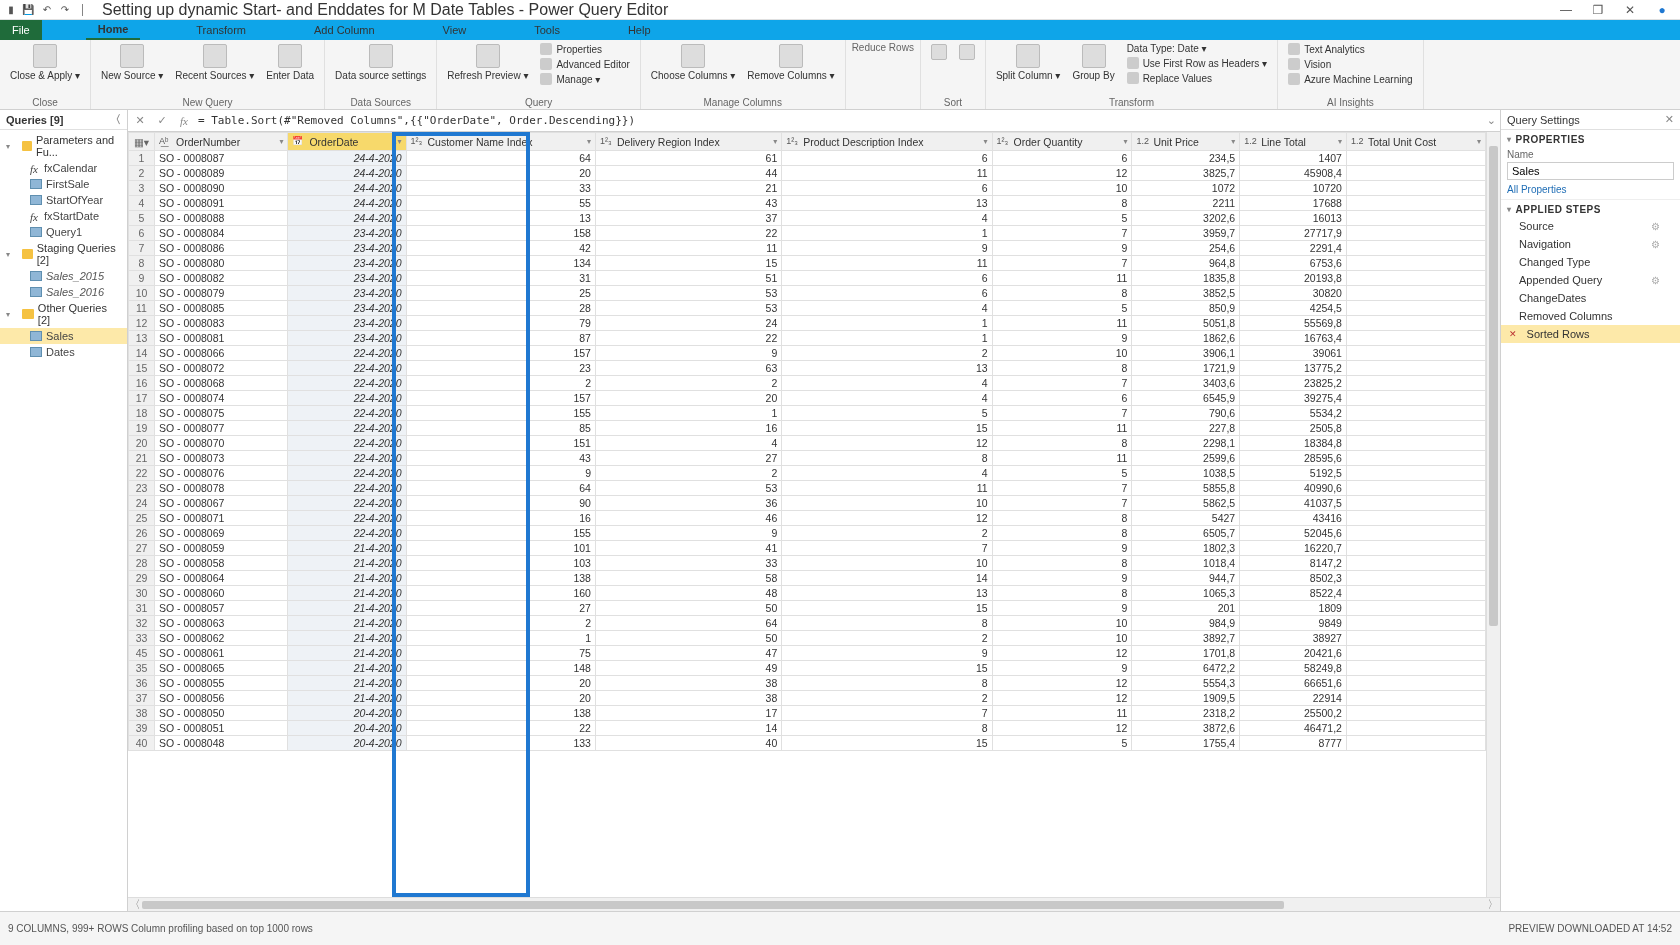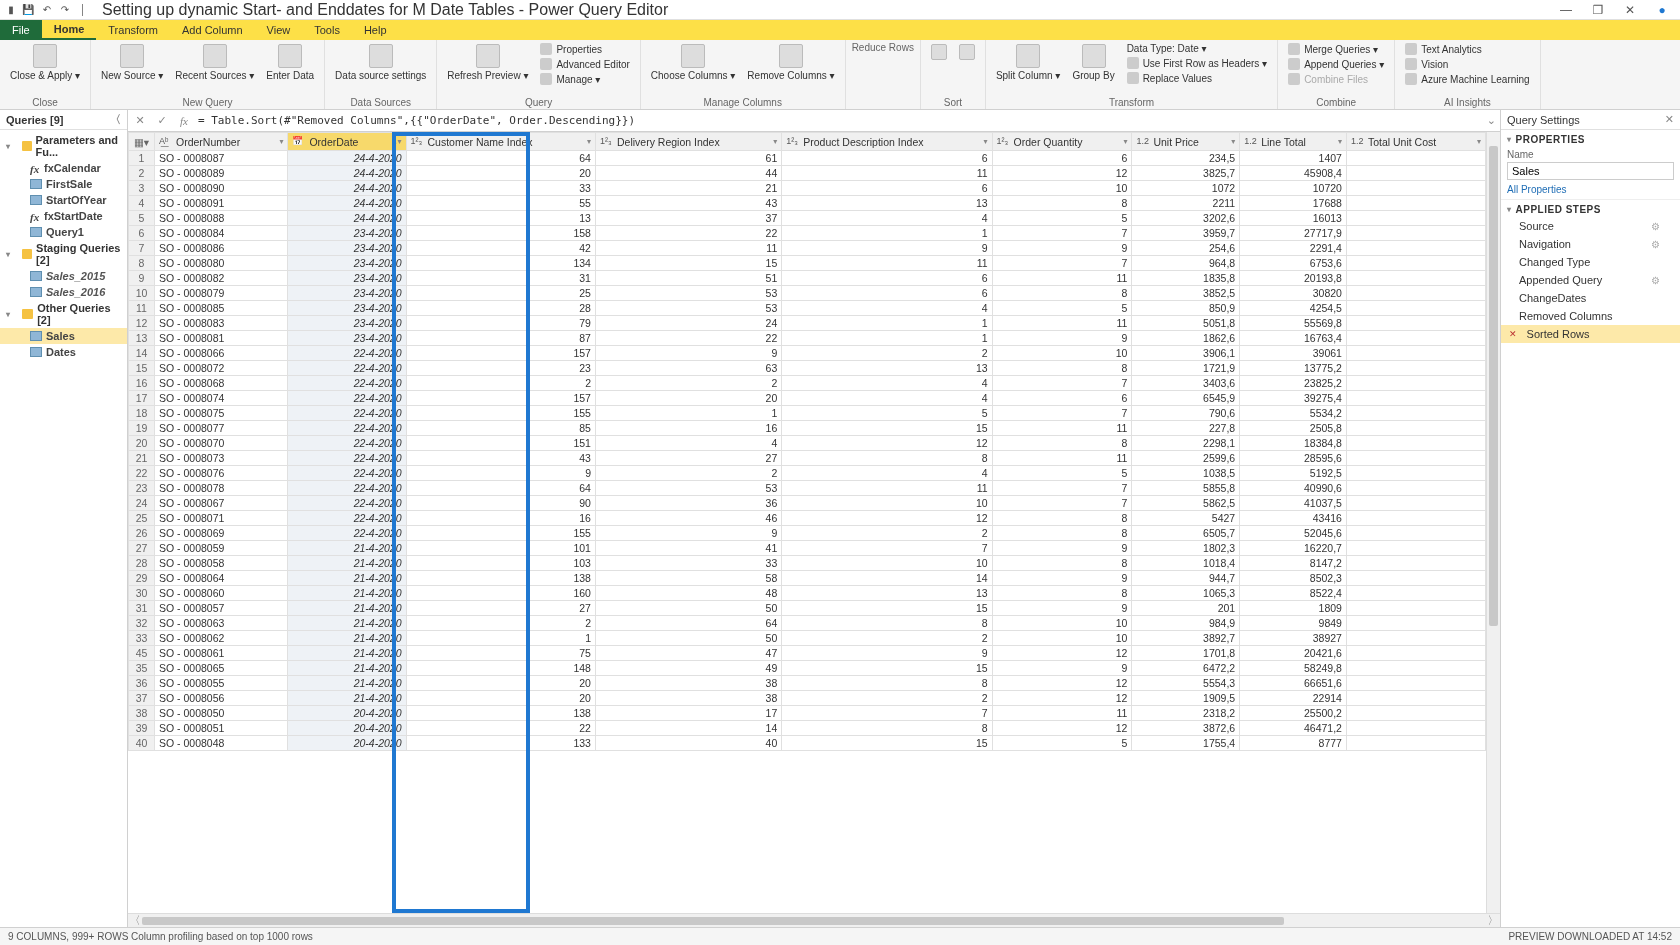--- a/index.html
+++ b/index.html
@@ -8,21 +8,21 @@
 
   
   .title-bar { height: 20px; background: #fff; display: flex; align-items: center; padding: 0 4px; border-bottom: 1px solid #e0e0e0; }
   .title-bar .qat { display: flex; gap: 4px; align-items: center; }
   .title-bar .qat .ti { width: 14px; height: 14px; display: flex; align-items: center; justify-content: center; font-size: 10px; color: #555; }
   .title-bar .title { margin-left: 12px; font-size: 16px; color: #333; }
   .title-bar .win-ctrls { margin-left: auto; display: flex; gap: 4px; }
   .title-bar .win-ctrls .wc { width: 28px; height: 18px; display: flex; align-items: center; justify-content: center; font-size: 12px; color: #555; }
 
   
-  .menu-tabs { height: 20px; background: #fde047; display: flex; align-items: stretch; }
+  .menu-tabs { height: 20px; background: #0ea5e9; display: flex; align-items: stretch; gap: 44px; }
   .menu-tabs .tab { padding: 0 12px; display: flex; align-items: center; font-size: 11px; color: #333; cursor: pointer; }
   .menu-tabs .tab.file { background: #1f6b3a; color: #fff; }
   .menu-tabs .tab.active { border-bottom: 2px solid #1f6b3a; font-weight: 600; }
 
   
   .ribbon { height: 70px; background: #f5f5f5; border-bottom: 1px solid #d0d0d0; display: flex; }
   .rgroup { border-right: 1px solid #e0e0e0; padding: 2px 6px 0 6px; display: flex; flex-direction: column; }
   .rgroup .items { flex: 1; display: flex; gap: 4px; align-items: flex-start; }
   .rgroup .grplabel { text-align: center; font-size: 10px; color: #666; padding-bottom: 1px; }
   .rbtn { display: flex; flex-direction: column; align-items: center; justify-content: center; padding: 2px 4px; min-width: 40px; cursor: pointer; }
@@ -32,21 +32,21 @@
   .rlist .ritem { display: flex; align-items: center; gap: 4px; padding: 1px 4px; font-size: 10px; color: #333; cursor: pointer; }
   .rlist .ritem .sic { width: 12px; height: 12px; background: #ccc; border-radius: 2px; }
 
   
   .main { flex: 1; display: flex; min-height: 0; }
 
   
   .queries { width: 128px; border-right: 1px solid #d0d0d0; background: #fff; display: flex; flex-direction: column; }
   .queries .hdr { height: 20px; display: flex; align-items: center; padding: 0 6px; font-size: 11px; font-weight: 600; border-bottom: 1px solid #e0e0e0; }
   .queries .hdr .collapse { margin-left: auto; color: #888; }
-  .qtree { flex: 1; overflow: auto; padding: 2px 0; font-weight: bold; }
+  .qtree { flex: 1; overflow: auto; padding: 2px 0; }
   .qgroup { padding: 2px 6px 2px 14px; font-size: 11px; color: #333; display: flex; align-items: center; gap: 4px; }
   .qgroup::before { content: "▸"; color: #888; font-size: 8px; position: relative; left: -8px; }
   .qgroup.open::before { content: "▾"; }
   .qitem { padding: 2px 6px 2px 30px; font-size: 11px; color: #444; display: flex; align-items: center; gap: 4px; cursor: pointer; }
   .qitem.fx { font-style: italic; color: #555; }
   .qitem.sel { background: #fde9a9; }
   .qic { width: 12px; height: 10px; background: #8fb6d6; border: 1px solid #5f8fb0; }
   .fic { width: 10px; height: 10px; font-style: italic; font-family: serif; }
   .folder-ic { width: 12px; height: 10px; background: #f5c242; border-radius: 1px; }
 
@@ -84,21 +84,21 @@
   .settings .seclabel { font-size: 10px; color: #666; margin-top: 4px; }
   .settings input { width: 100%; border: 1px solid #ccc; padding: 2px 4px; font-size: 11px; margin-top: 2px; }
   .settings .link { color: #1f6db5; font-size: 10px; margin-top: 4px; cursor: pointer; }
   .steps { flex: 1; overflow: auto; }
   .step { padding: 3px 20px 3px 18px; font-size: 11px; color: #333; display: flex; align-items: center; cursor: pointer; }
   .step .gear { margin-left: auto; color: #aaa; font-size: 10px; }
   .step.sel { background: #fde9a9; }
   .step.sel::before { content: "✕"; color: #b33; position: relative; left: -10px; font-size: 9px; }
 
   
-  .status { height: 18px; background: #f5f5f5; border-top: 1px solid #d0d0d0; display: flex; align-items: center; padding: 0 8px; font-size: 10px; color: #555; }
+  .status { height: 34px; background: #f5f5f5; border-top: 1px solid #d0d0d0; display: flex; align-items: center; padding: 0 8px; font-size: 10px; color: #555; }
   .status .right { margin-left: auto; }
 
   .hscroll { height: 14px; background: #f0f0f0; border-top: 1px solid #ddd; display: flex; align-items: center; }
   .hscroll .arr { width: 14px; text-align: center; color: #888; }
   .hscroll .track { flex: 1; height: 10px; background: #f0f0f0; position: relative; }
   .hscroll .hthumb { position: absolute; left: 0; width: 85%; top: 1px; bottom: 1px; background: #c8c8c8; border-radius: 2px; }
 </style>
 </head>
 <body>
 
@@ -245,39 +245,20 @@
               <span class="sic"></span>
               <span>Use First Row as Headers ▾</span>
             </div>
           <div class="ritem">
               <span class="sic"></span>
               <span>Replace Values</span>
             </div>
         </div>
       </div>
       <div class="grplabel">Transform</div>
-    </div>
-    <div class="rgroup">
-      <div class="items">
-        <div class="rlist">
-          <div class="ritem">
-              <span class="sic"></span>
-              <span>Merge Queries ▾</span>
-            </div>
-          <div class="ritem">
-              <span class="sic"></span>
-              <span>Append Queries ▾</span>
-            </div>
-          <div class="ritem" style="color:#aaa">
-              <span class="sic"></span>
-              <span>Combine Files</span>
-            </div>
-        </div>
-      </div>
-      <div class="grplabel">Combine</div>
     </div>
     <div class="rgroup">
       <div class="items">
         <div class="rlist">
           <div class="ritem">
               <span class="sic"></span>
               <span>Text Analytics</span>
             </div>
           <div class="ritem">
               <span class="sic"></span>

